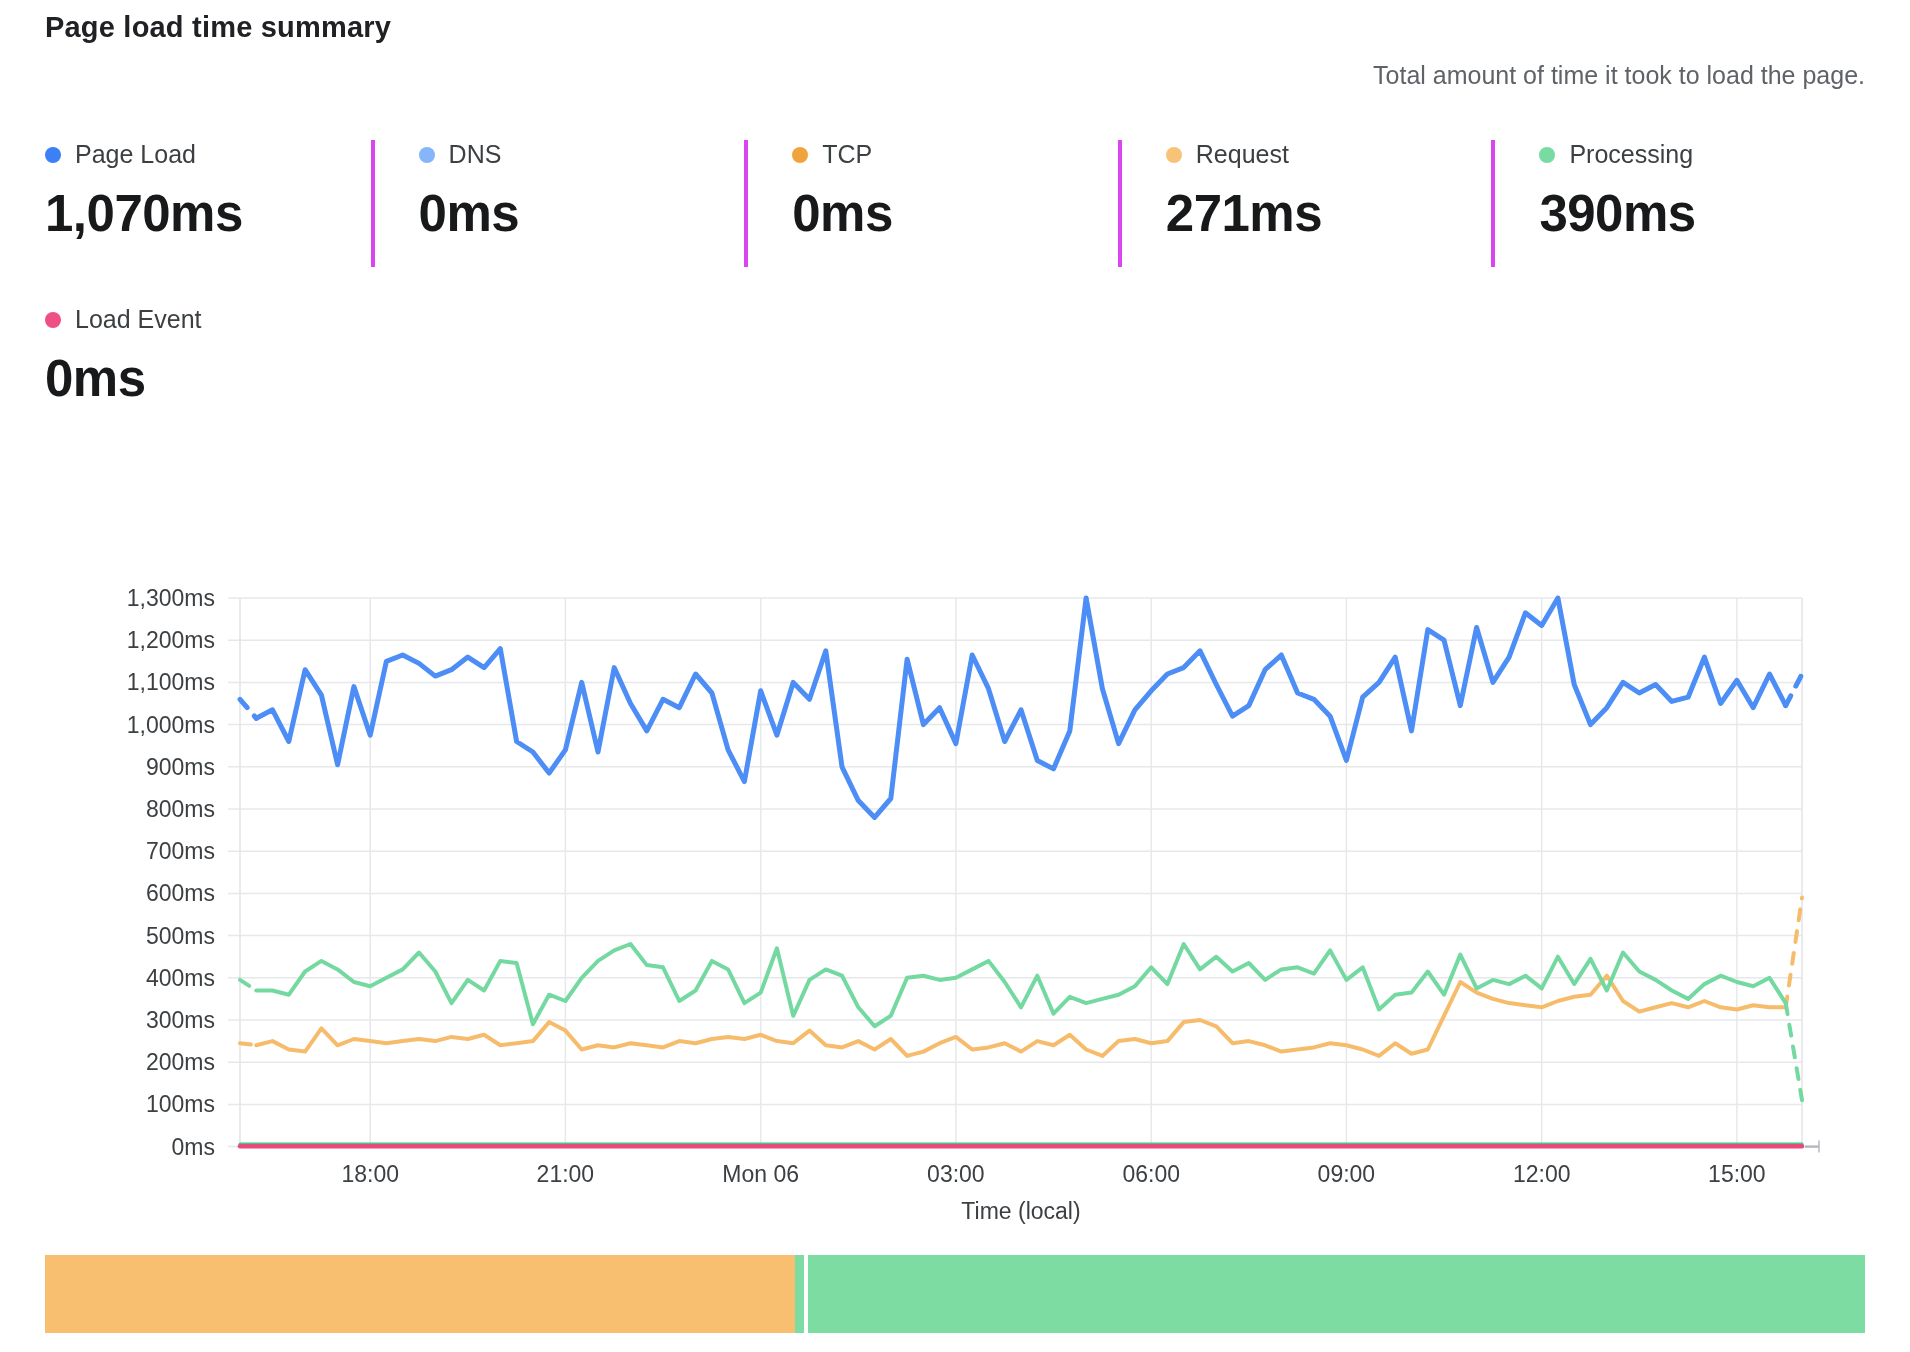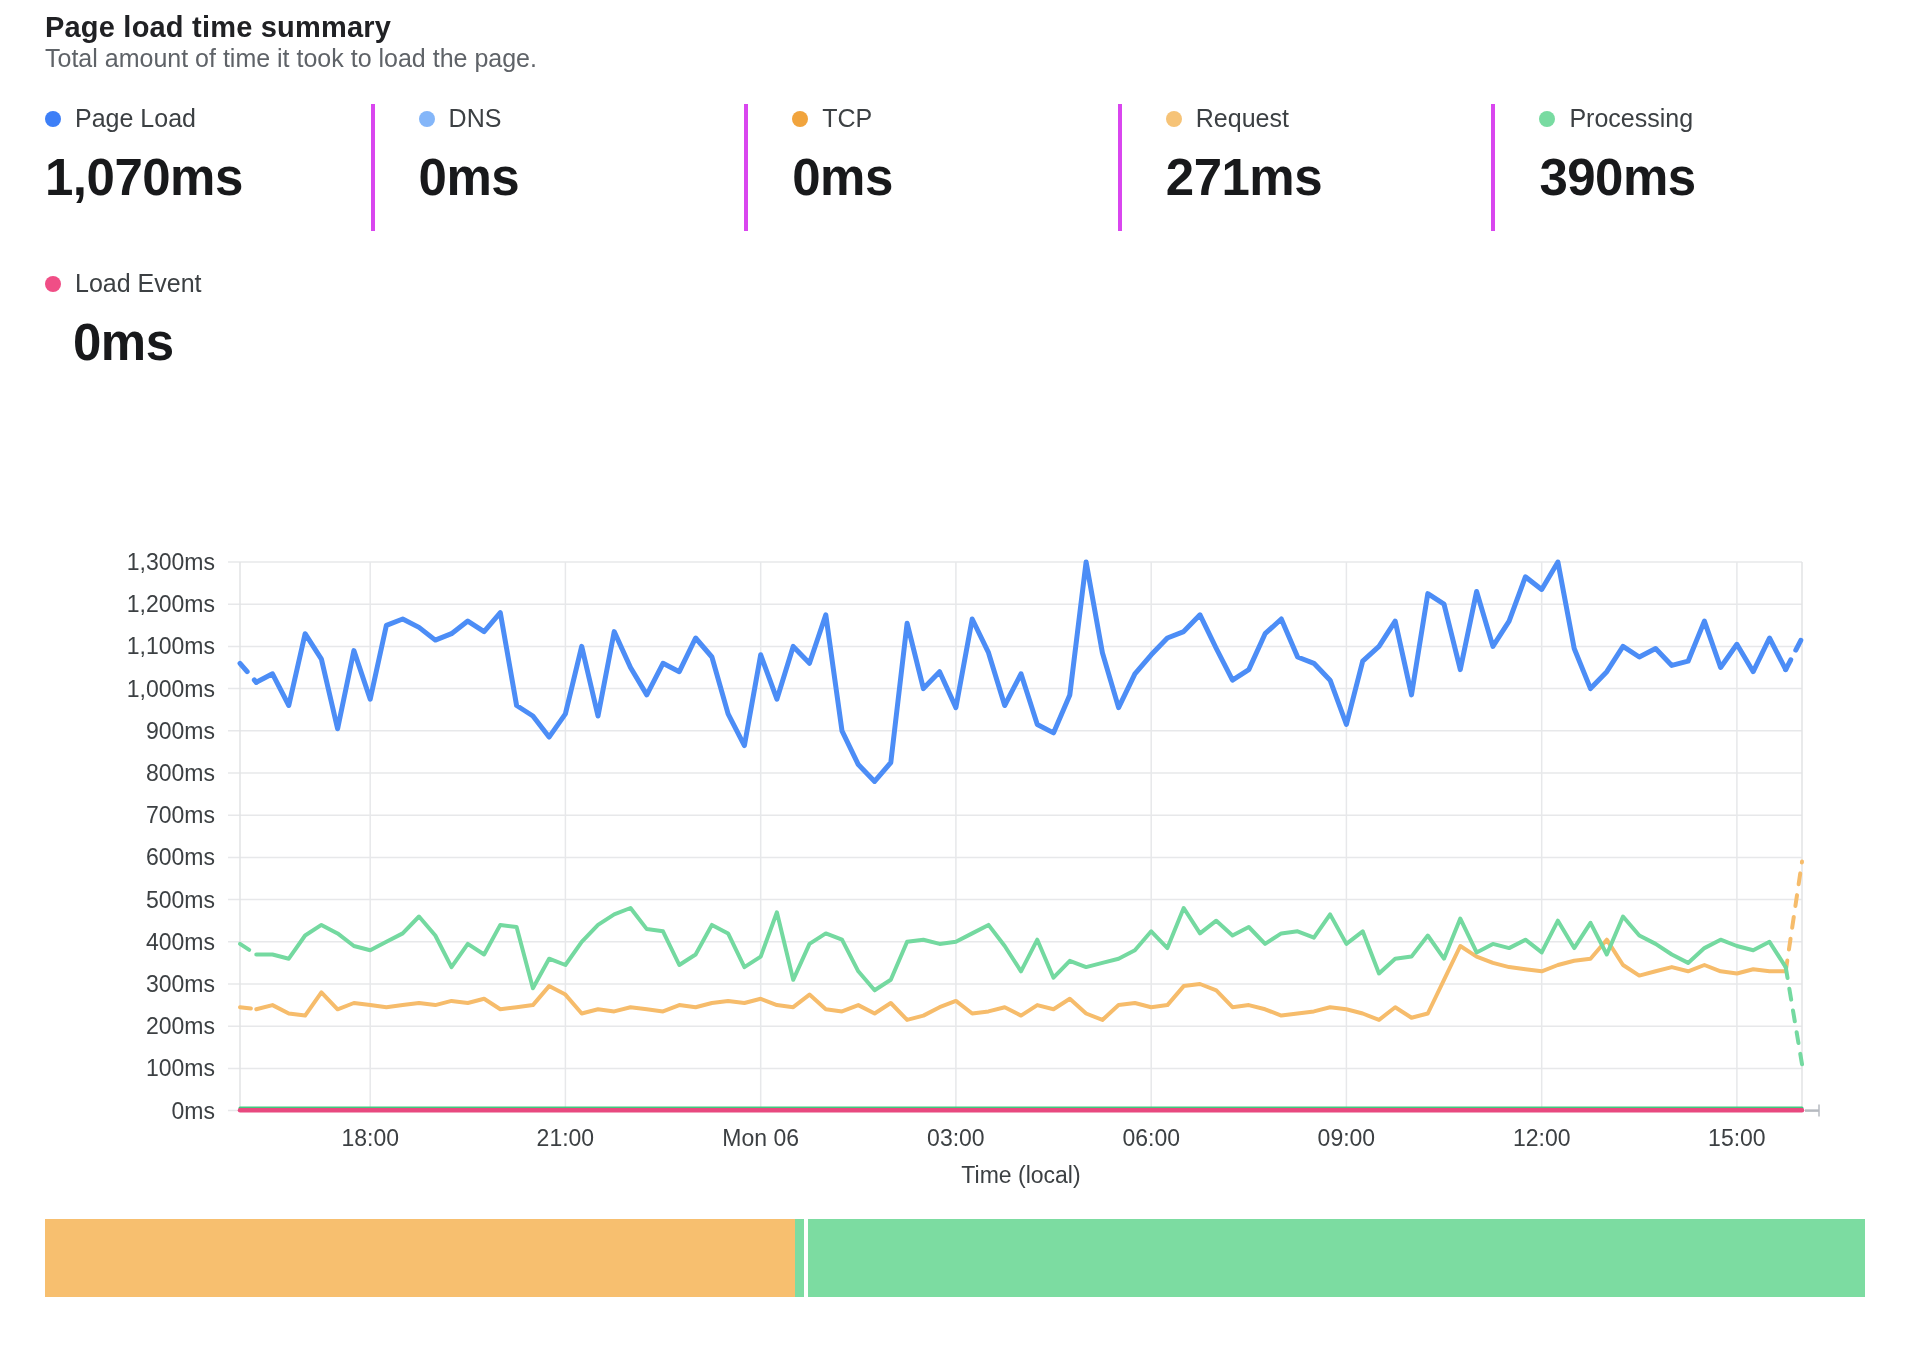--- a/index.html
+++ b/index.html
@@ -1,28 +1,28 @@
 <!DOCTYPE html>
 <html><head>
 <meta charset="utf-8">
 <style>
   html,body{margin:0;padding:0;background:#fff;}
   body{width:1910px;height:1352px;font-family:"Liberation Sans",sans-serif;overflow:hidden;}
   .wrap{padding:11px 45px 0 45px;position:relative;}
   .title{font-size:29px;font-weight:700;color:#202124;letter-spacing:.2px;}
-  .subtitle{font-size:25px;color:#5f6368;}
-  .stats{display:flex;margin-top:31px;}
+  .subtitle{font-size:25px;color:#5f6368;margin-top:17px;text-align:right;}
+  .stats{display:flex;margin-top:50px;}
   .stat{flex:1;padding:0 0 24px 44px;}
   .stat:first-child{padding-left:0;}
   .stat + .stat{border-left:4px solid #d946ef;}
   .stat-label{font-size:25px;color:#3c4043;display:flex;align-items:center;}
   .dot{width:16px;height:16px;border-radius:50%;display:inline-block;margin-right:14px;flex:0 0 auto;}
   .stat-value{font-size:51px;font-weight:700;color:#18191b;margin-top:15px;letter-spacing:-0.5px;}
   .row2{margin-top:38px;display:flex;}
-  .row2 .stat{flex:0 0 auto;padding:0;border:none;text-align:center;}
+  .row2 .stat{flex:0 0 auto;padding:0;border:none;}
   #chart{display:block;margin-top:130px;}
   .timeline{display:flex;height:78px;margin-top:27px;width:1820px;}
   .timeline .seg{height:100%;}
 </style>
 </head>
 <body>
 
 <div class="wrap">
 
   <div class="title">Page load time summary</div>

